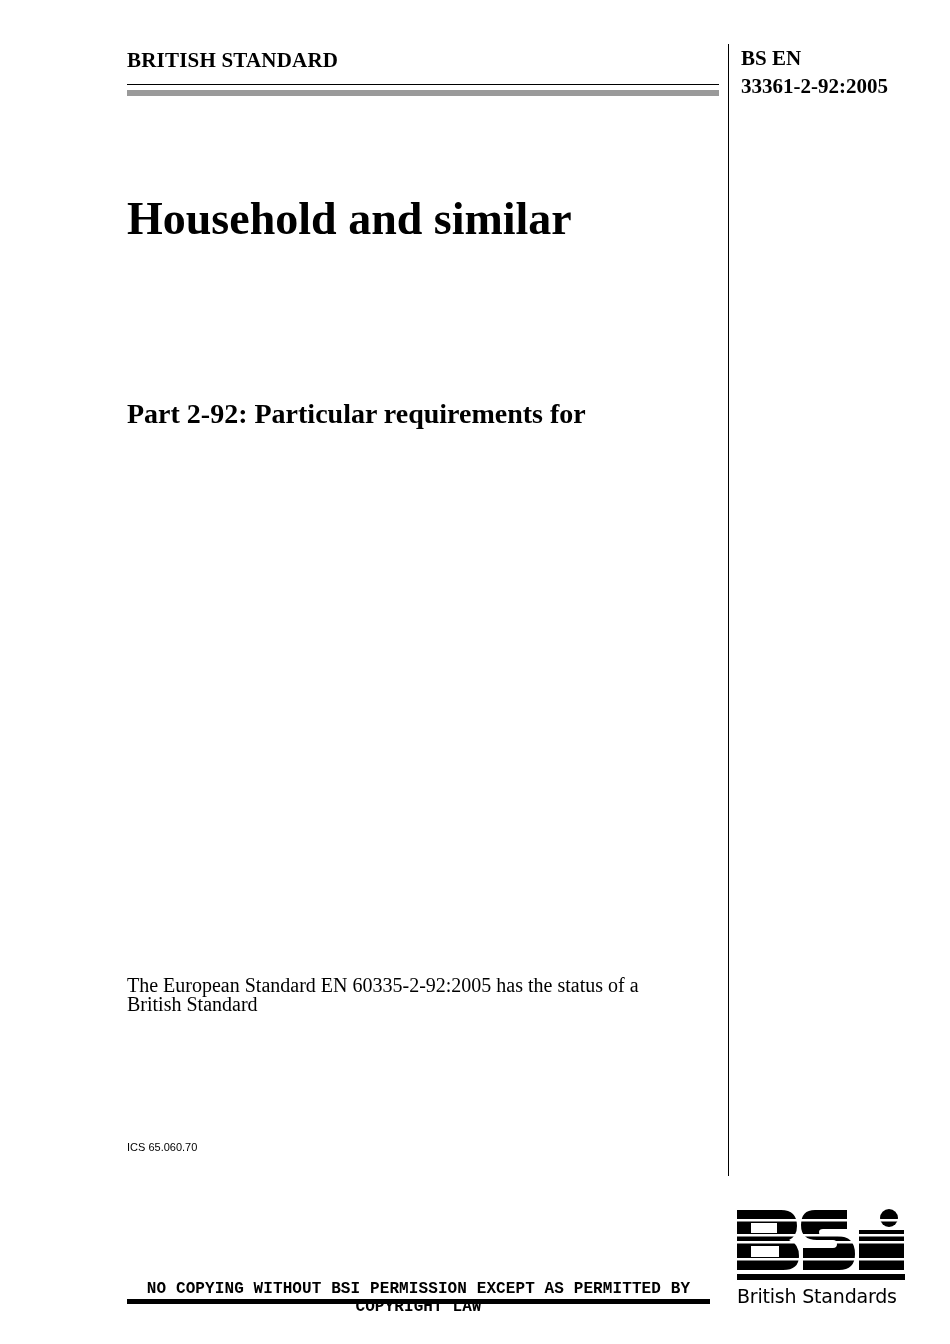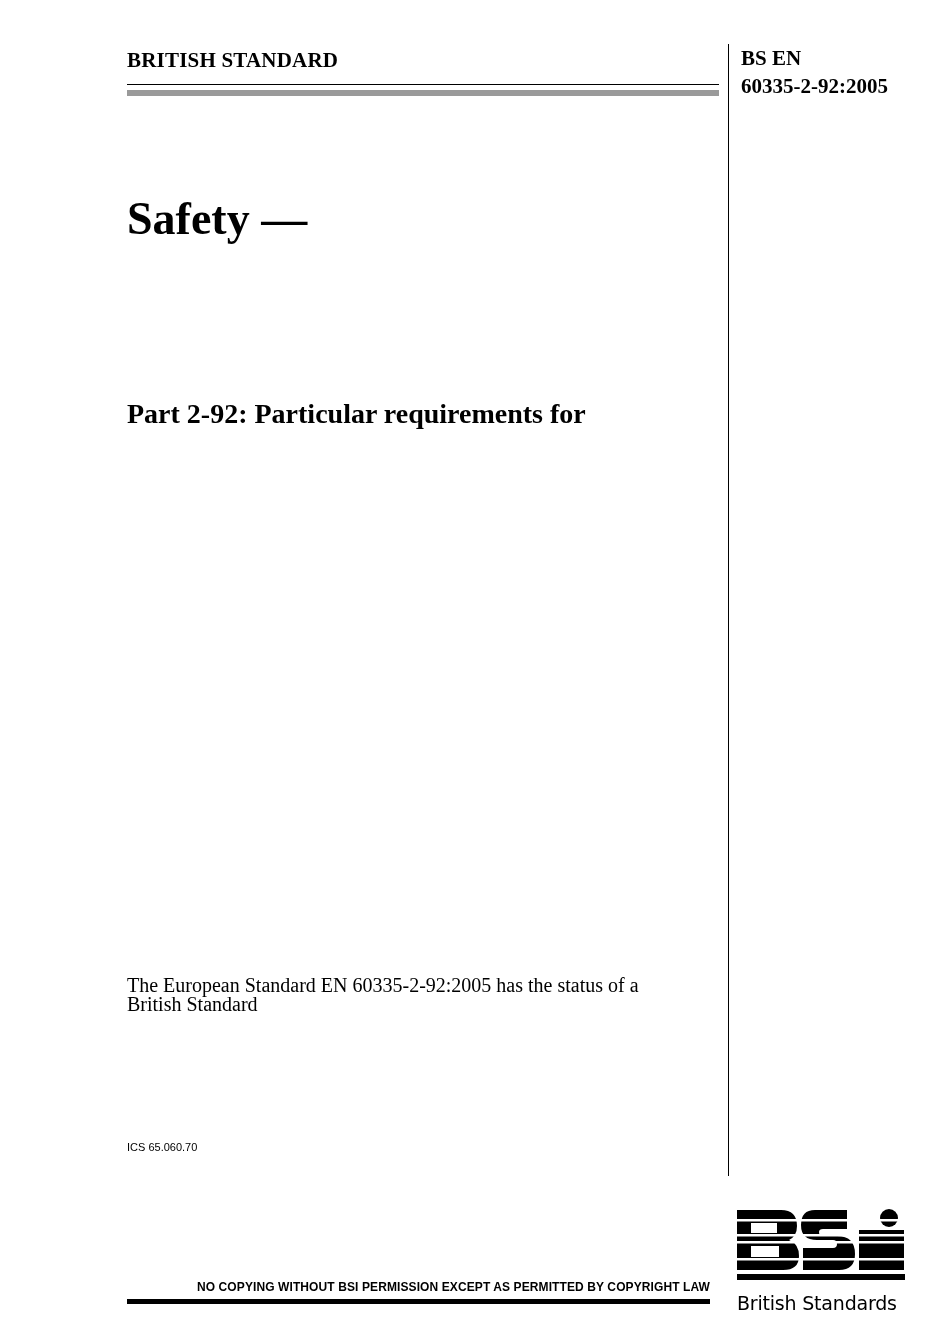--- a/index.html
+++ b/index.html
@@ -7,40 +7,40 @@
     .abs { position: absolute; }
     .header-label { left: 127px; top: 48px; font-family: "Liberation Serif", serif; font-weight: bold; font-size: 21px; letter-spacing: 0.2px; }
     .header-rule-thin { left: 127px; top: 84px; width: 592px; height: 1px; background: #000; }
     .header-rule-thick { left: 127px; top: 90px; width: 592px; height: 6px; background: #9a9a9a; }
     .vertical-rule { left: 728px; top: 44px; width: 1px; height: 1132px; background: #000; }
     .doc-number { left: 741px; top: 44px; font-family: "Liberation Serif", serif; font-weight: bold; font-size: 21px; line-height: 28px; }
     .main-title { left: 127px; top: 190px; width: 600px; font-family: "Liberation Serif", serif; font-weight: bold; font-size: 46px; line-height: 57px; }
     .part-title { left: 127px; top: 398px; width: 600px; font-family: "Liberation Serif", serif; font-weight: bold; font-size: 28px; line-height: 31px; }
     .status-note { left: 127px; top: 976px; width: 520px; font-family: Liberation Serif, serif; font-size: 20px; line-height: 19px; }
     .ics-code { left: 127px; top: 1141px; font-family: Liberation Sans, sans-serif; font-size: 11px; }
-    .copyright-notice { left: 127px; top: 1280px; width: 583px; text-align: right; font-family: Liberation Sans, sans-serif; font-weight: bold; font-size: 12px; letter-spacing: 0.1px; }
+    .copyright-notice { left: 127px; top: 1280px; width: 583px; text-align: center; font-family: Liberation Mono, monospace; font-weight: bold; font-size: 16px; letter-spacing: 0.1px; }
     .footer-rule { left: 127px; top: 1299px; width: 583px; height: 5px; background: #000; }
     .bsi-logo { left: 737px; top: 1208px; width: 168px; }
-    .bsi-caption { font-family: "DejaVu Sans", sans-serif; font-size: 19px; margin-top: 8px; letter-spacing: -0.2px; }
+    .bsi-caption { font-family: "DejaVu Sans", sans-serif; font-size: 19px; margin-top: 1px; letter-spacing: -0.2px; }
   </style>
 </head>
 <body>
 
 <div class="abs header-label">BRITISH STANDARD</div>
 <div class="abs header-rule-thin"></div>
 <div class="abs header-rule-thick"></div>
 <div class="abs vertical-rule"></div>
 
 <div class="abs doc-number">
   <div>BS EN</div>
-  <div>60335-2-92:2005</div>
+  <div>33361-2-92:2005</div>
 </div>
 
 <div class="abs main-title">
-  <div>Safety —</div>
+  <div>Household and similar</div>
 </div>
 
 <div class="abs part-title">
   <div>Part 2-92: Particular requirements for</div>
 </div>
 
 <div class="abs status-note">
   <div>The European Standard EN 60335-2-92:2005 has the status of a</div>
   <div>British Standard</div>
 </div>

